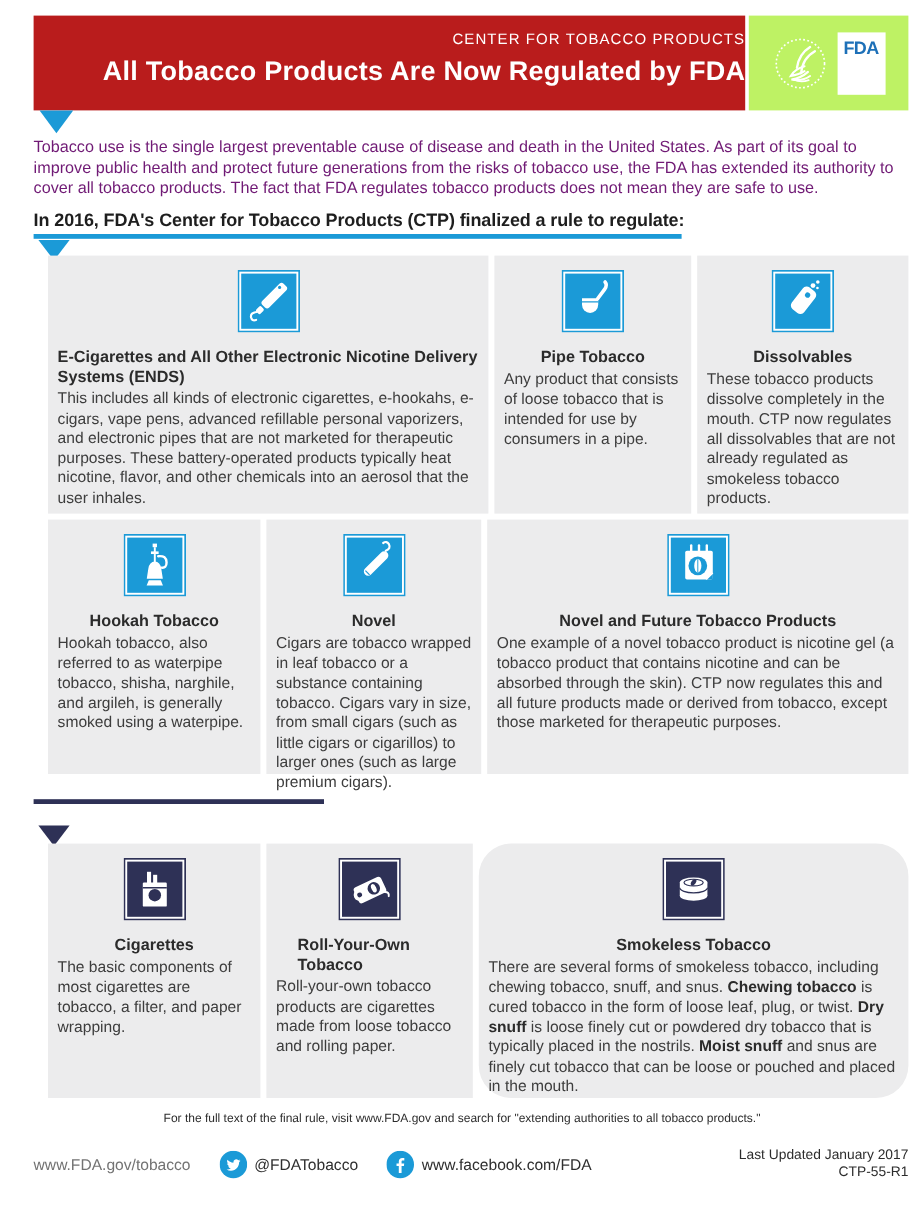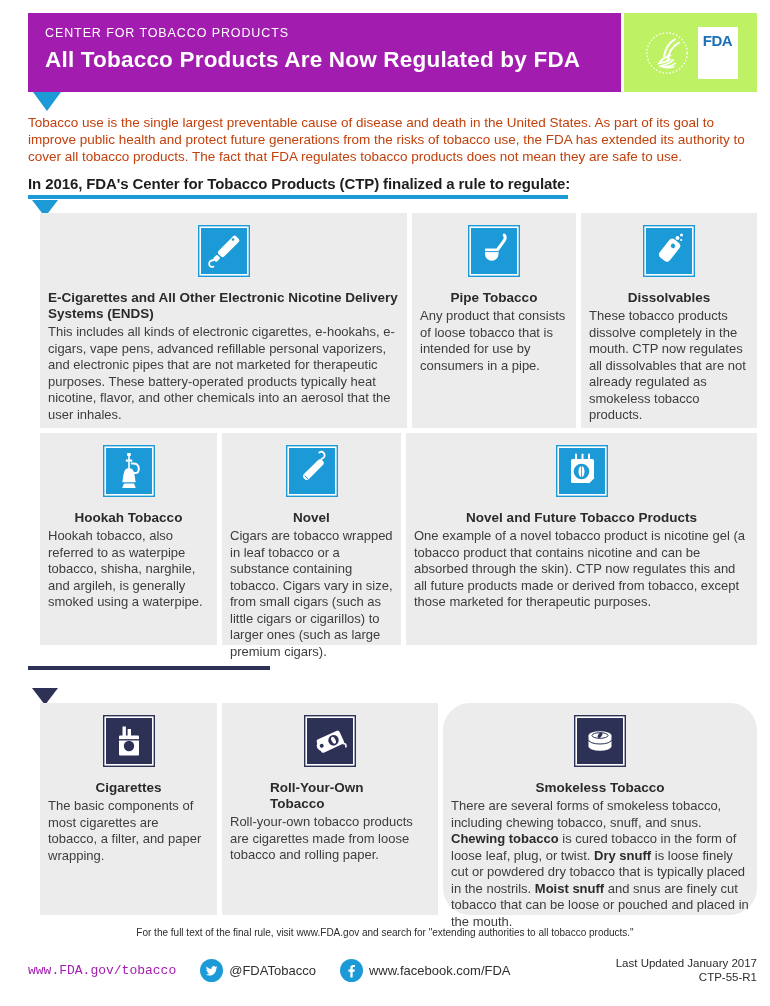--- a/index.html
+++ b/index.html
@@ -1,34 +1,34 @@
 <!DOCTYPE html>
 <html><head>
 <meta charset="utf-8">
 <style>
   html,body{margin:0;padding:0;background:#fff;}
   .page{position:relative;width:770px;height:1006px;background:#fff;overflow:hidden;
         font-family:"Liberation Sans",sans-serif;color:#2f2f2f;}
 
   
   .header{position:absolute;left:28px;top:13px;width:729px;height:79px;display:flex;}
-  .header-bar{flex:1;background:#a21caf;color:#fff;padding:13px 0 0 17px;box-sizing:border-box;}
+  .header-bar{flex:1;background:#b91c1c;color:#fff;padding:13px 0 0 17px;box-sizing:border-box;text-align:right;}
   .kicker{font-size:12.5px;letter-spacing:.9px;}
   .page-title{font-size:22.5px;font-weight:bold;margin-top:7px;letter-spacing:.2px;}
   .logo-box{width:133px;background:#bef264;margin-left:3px;display:flex;align-items:center;justify-content:center;gap:8px;}
   .fda-badge{width:40px;height:52px;background:#fff;box-sizing:border-box;padding-top:5px;text-align:center;
              font-weight:bold;color:#1D70B8;font-size:15px;letter-spacing:-.5px;}
 
   
   .tri{position:absolute;width:0;height:0;}
   .tri.big{border-left:14px solid transparent;border-right:14px solid transparent;border-top:19px solid #1B9AD7;}
   .tri.blue{border-left:13px solid transparent;border-right:13px solid transparent;border-top:17px solid #1B9AD7;}
   .tri.navy{border-left:13px solid transparent;border-right:13px solid transparent;border-top:17px solid #2E3156;}
 
-  .intro{position:absolute;left:28px;top:114px;width:727px;margin:0;font-size:13.5px;line-height:17px;color:#c2410c;}
+  .intro{position:absolute;left:28px;top:114px;width:727px;margin:0;font-size:13.5px;line-height:17px;color:#701a75;}
 
   .sec-head{position:absolute;left:28px;}
   .sec-head h2{margin:0;font-size:15px;font-weight:bold;color:#1e1e1e;letter-spacing:-.1px;}
   .rule{height:4px;margin-top:3px;}
   .rule.blue-bg{background:#1B9AD7;}
   .rule.navy-bg{background:#2E3156;}
 
   
   .row{position:absolute;left:40px;width:717px;display:flex;gap:5px;}
   .card{background:#ECECED;box-sizing:border-box;padding:12px 8px 10px;display:flex;flex-direction:column;
@@ -36,21 +36,21 @@
   .card-icon{width:52px;height:52px;flex:0 0 auto;}
   .card-title{font-weight:bold;font-size:13.5px;color:#2b2b2b;margin-top:13px;line-height:16px;}
   .card-title.narrow{max-width:120px;}
   .card-body{font-size:13px;color:#3d3d3d;line-height:16.5px;margin-top:2px;}
   .card-body b{color:#2b2b2b;}
 
   
   .foot-note{position:absolute;left:0;top:927px;width:770px;text-align:center;font-size:10px;color:#2c2c2c;}
   .footer-bar{position:absolute;left:28px;top:950px;width:729px;height:40px;display:flex;align-items:center;font-size:13px;}
   .social{display:flex;align-items:center;gap:6px;margin-left:24px;}
-  .flink{color:#a21caf;text-decoration:none;font-family:Liberation Mono, monospace;}
+  .flink{color:#737373;text-decoration:none;}
   .stamp{margin-left:auto;text-align:right;font-size:11.5px;line-height:14px;color:#2c2c2c;}
 </style>
 </head>
 <body>
 
 <div class="page">
 
   <div class="header">
     <div class="header-bar">
       <div class="kicker">CENTER FOR TOBACCO PRODUCTS</div>
@@ -191,21 +191,21 @@
           <rect x="19.5" y="11.5" width="3.4" height="9.5"></rect>
           <rect x="24.6" y="14" width="3.4" height="7"></rect>
           <rect x="16" y="20.5" width="20" height="20" rx="1"></rect>
         </g>
         <circle cx="26" cy="31" r="5.2" fill="#2E3156"></circle>
         <line x1="16" y1="24.8" x2="36" y2="24.8" stroke="#2E3156" stroke-width="1.4"></line>
       </svg>
       <div class="card-title">Cigarettes</div>
       <div class="card-body">The basic components of most cigarettes are tobacco, a filter, and paper wrapping.</div>
     </div>
-    <div class="card" style="width:216px;">
+    <div class="card" style="width:172px;">
       <svg class="card-icon" viewBox="0 0 52 52">
         <rect width="52" height="52" fill="#2E3156"></rect>
         <rect x="2.2" y="2.2" width="47.6" height="47.6" fill="none" stroke="#fff" stroke-width="1.6"></rect>
         <g transform="rotate(-25 26 26)">
           <rect x="13.5" y="19.5" width="25" height="14.5" rx="2.5" fill="#fff"></rect>
           <circle cx="16.5" cy="26.8" r="5" fill="#fff"></circle>
           <circle cx="16.5" cy="26.8" r="2" fill="#2E3156"></circle>
           <circle cx="29.5" cy="26.8" r="5.2" fill="#2E3156"></circle>
           <ellipse cx="29.5" cy="26.8" rx="2" ry="3.7" fill="#fff"></ellipse>
           <path d="M36.5 33.5 q3.5 1.5 1.5 4.5" stroke="#fff" stroke-width="1.6" fill="none" stroke-linecap="round"></path>

